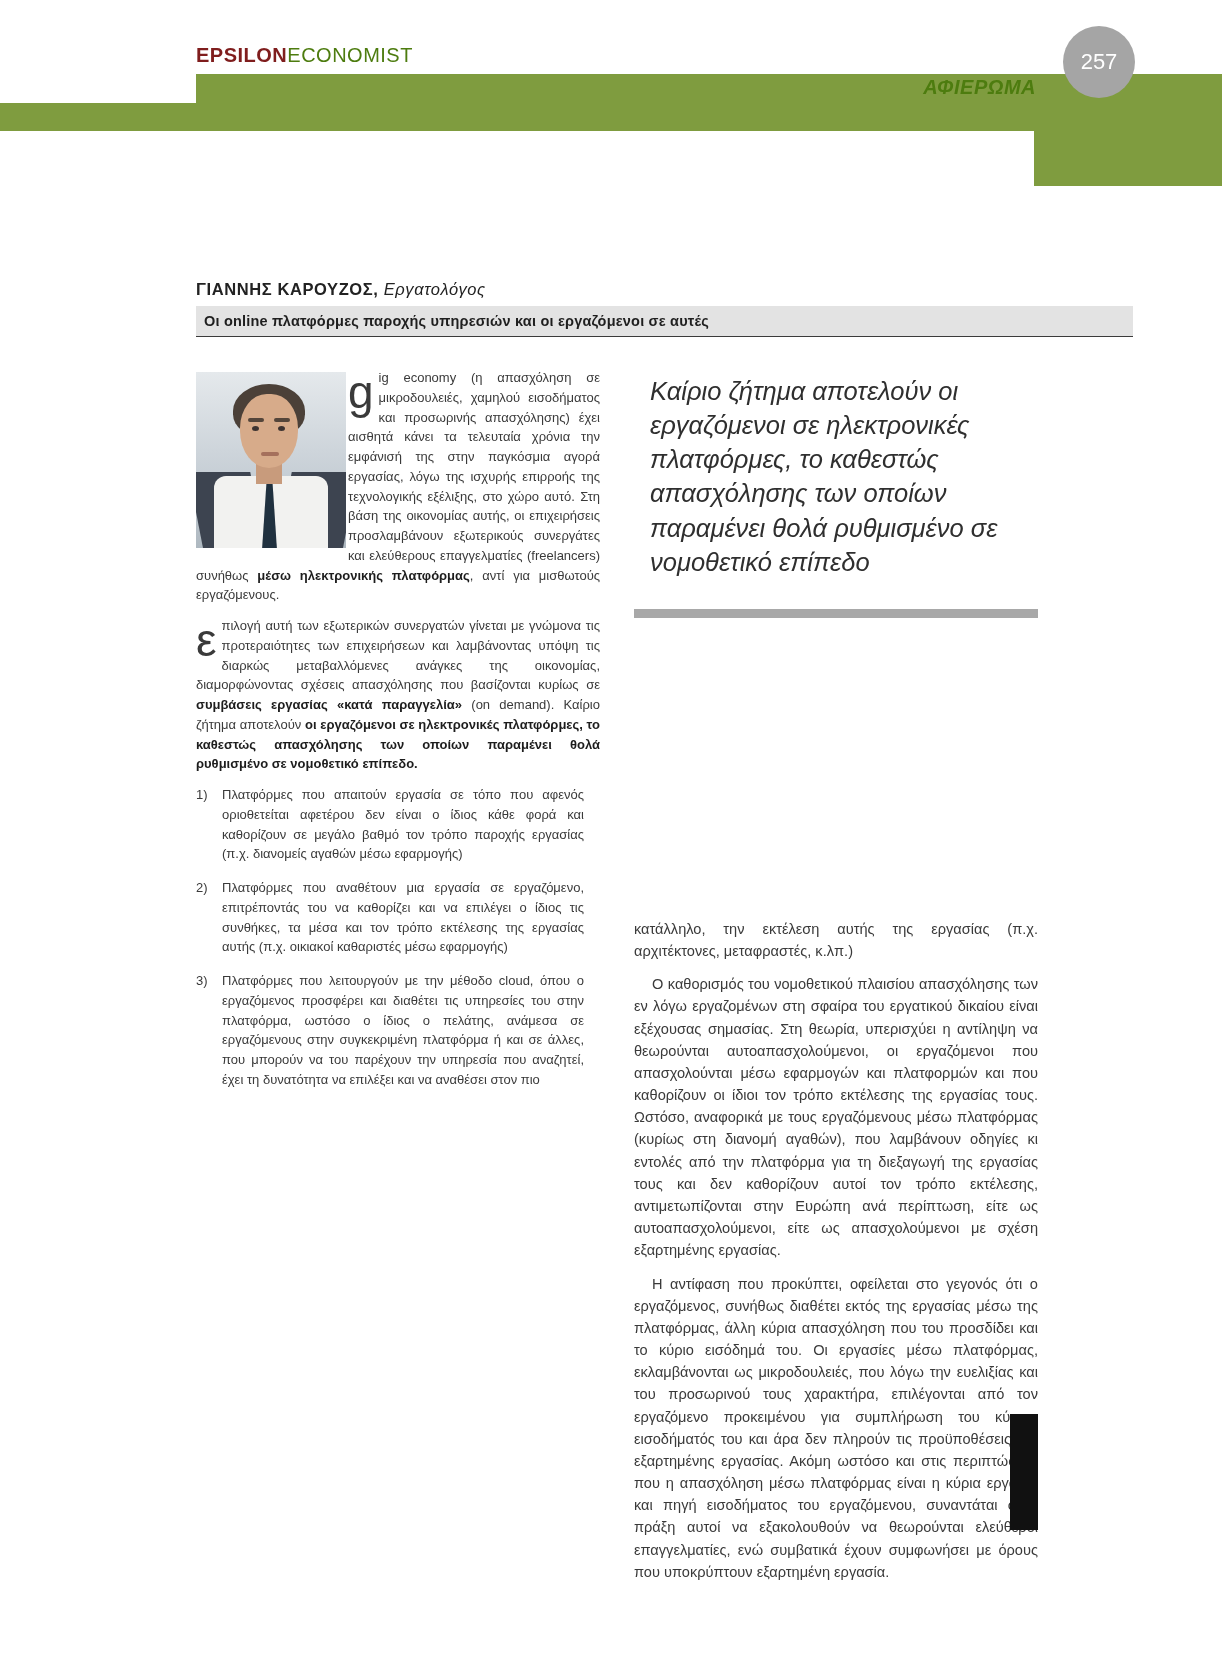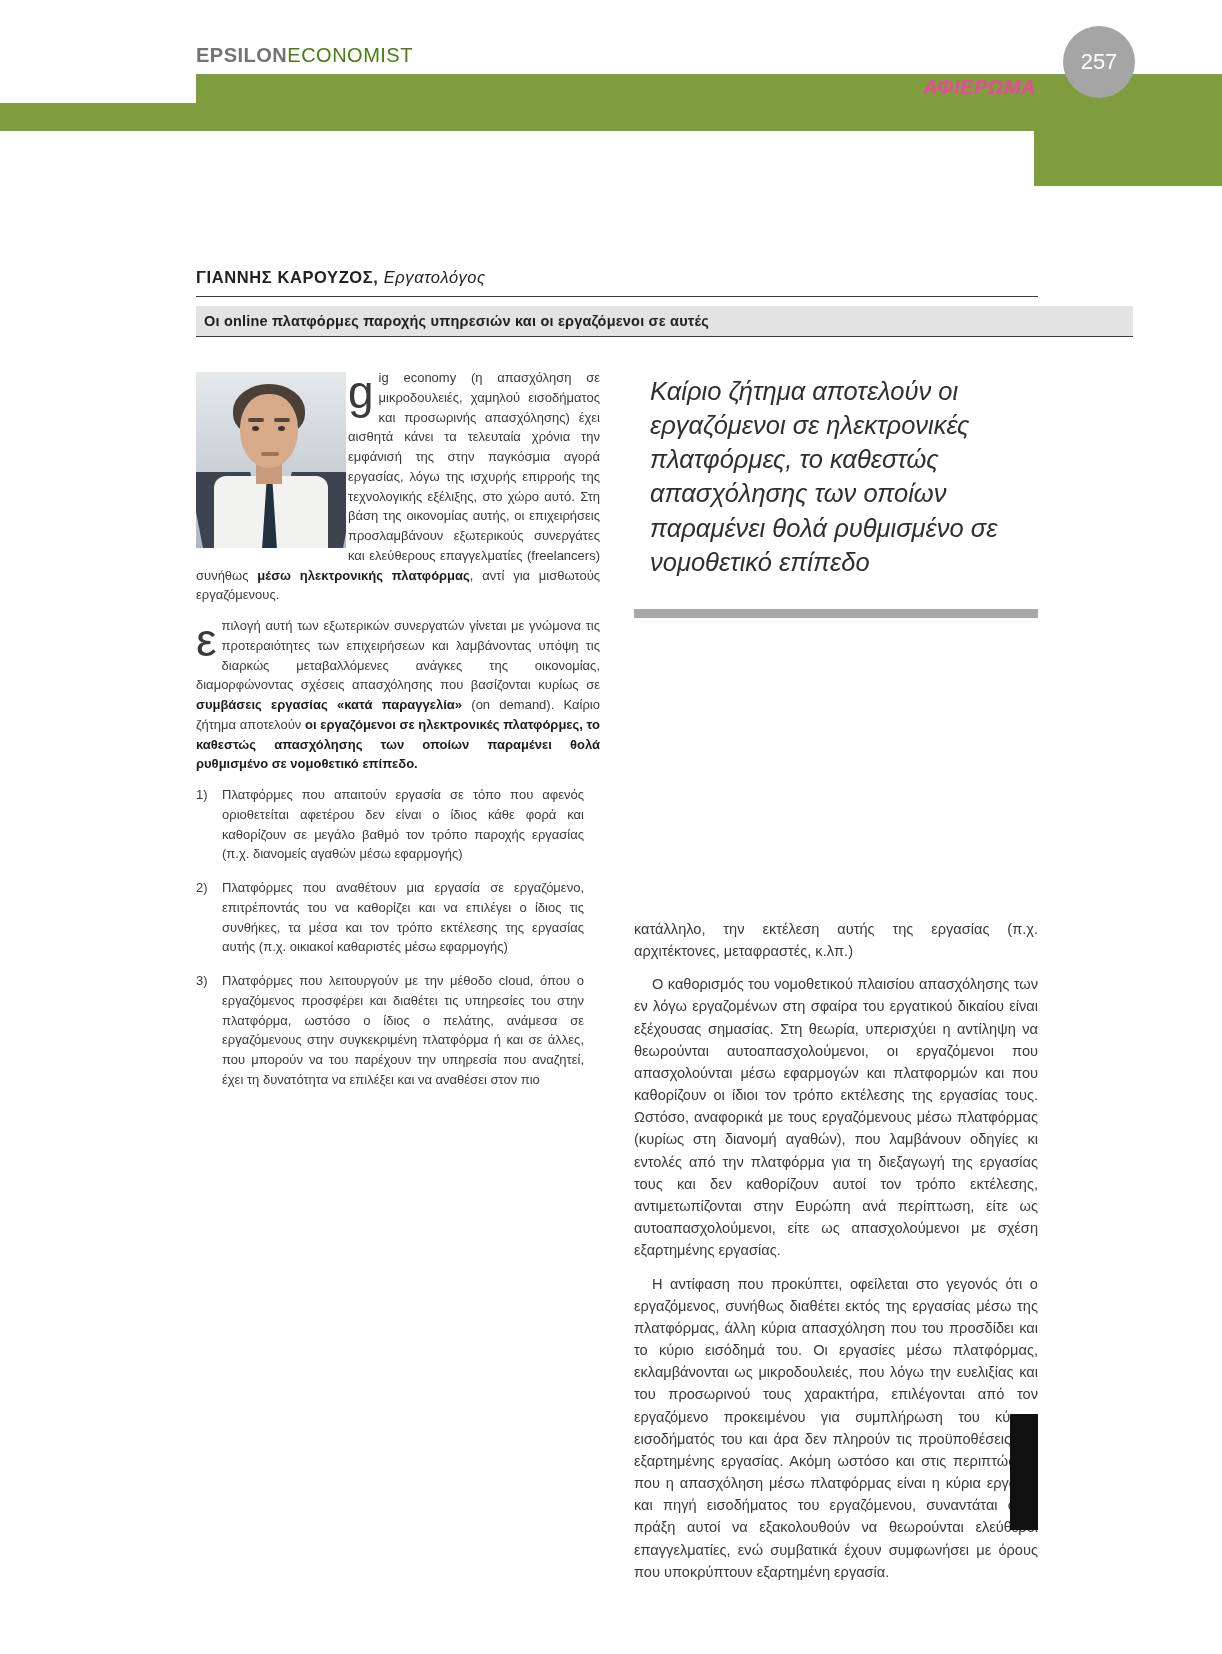--- a/index.html
+++ b/index.html
@@ -20,21 +20,21 @@
   .masthead {
     position: absolute;
     left: 196px;
     top: 44px;
     font-size: 20px;
     letter-spacing: 0.5px;
     white-space: nowrap;
   }
   .masthead .m-bold {
     font-weight: bold;
-    color: #737373;
+    color: #7f1d1d;
   }
   .masthead .m-light {
     font-weight: normal;
     color: #4d7c0f;
   }
 
   .green-bar-main {
     position: absolute;
     left: 196px;
     top: 74px;
@@ -58,21 +58,21 @@
     height: 55px;
     background: #7f9c3f;
   }
   .section-label {
     position: absolute;
     right: 186px;
     top: 76px;
     font-style: italic;
     font-weight: bold;
     font-size: 20px;
-    color: #ec4899;
+    color: #4d7c0f;
     letter-spacing: 0.5px;
   }
   .page-circle {
     position: absolute;
     left: 1063px;
     top: 26px;
     width: 72px;
     height: 72px;
     border-radius: 50%;
     background: #a5a5a5;
@@ -80,21 +80,21 @@
     font-size: 22px;
     display: flex;
     align-items: center;
     justify-content: center;
   }
 
   
   .byline {
     position: absolute;
     left: 196px;
-    top: 268px;
+    top: 280px;
     width: 842px;
     font-size: 16.5px;
     letter-spacing: 0.6px;
     padding-bottom: 9px;
     border-bottom: 1.6px solid #3b3b3b;
     color: #222;
   }
   .byline .bl-name { font-weight: bold; }
   .byline .bl-role { font-style: italic; }
 

